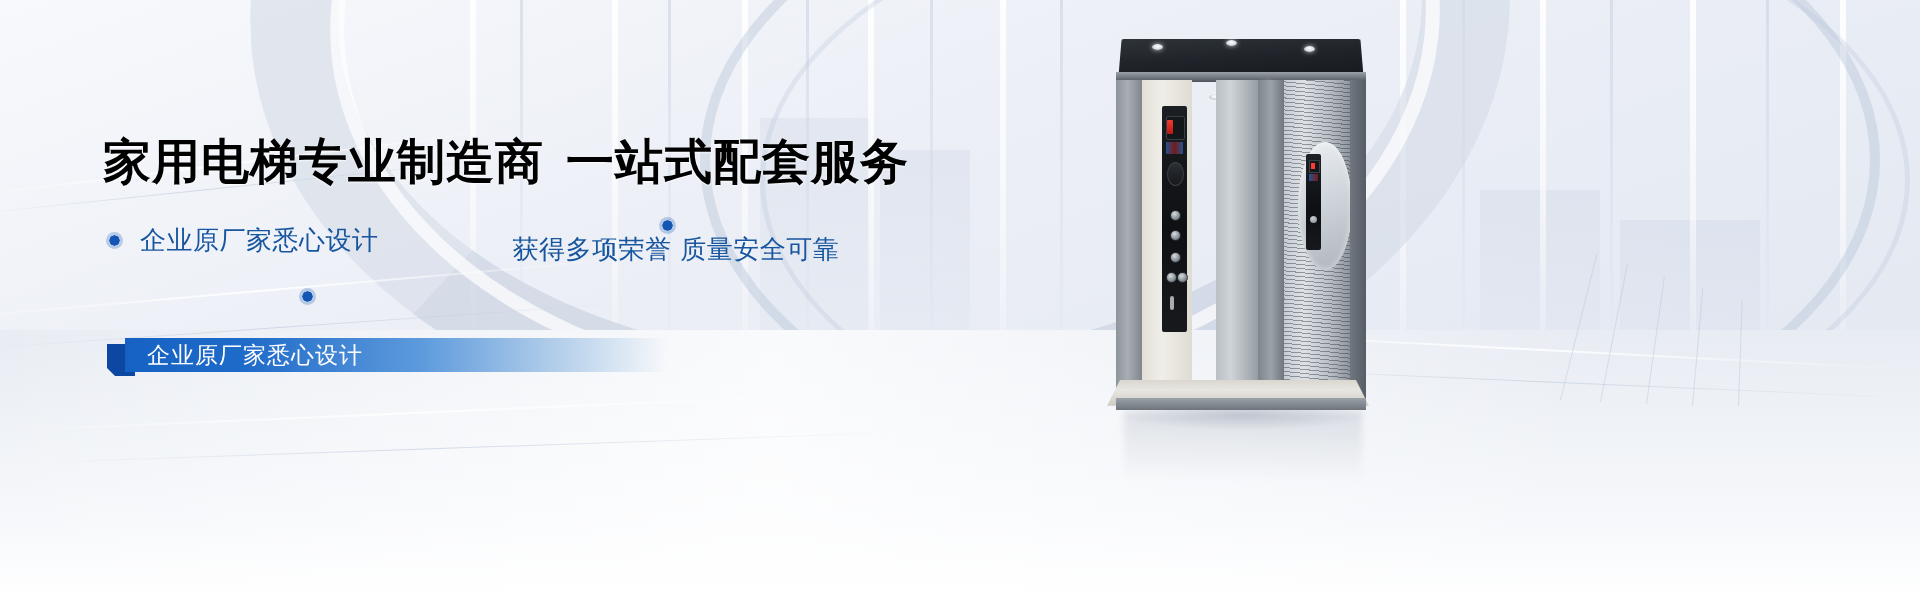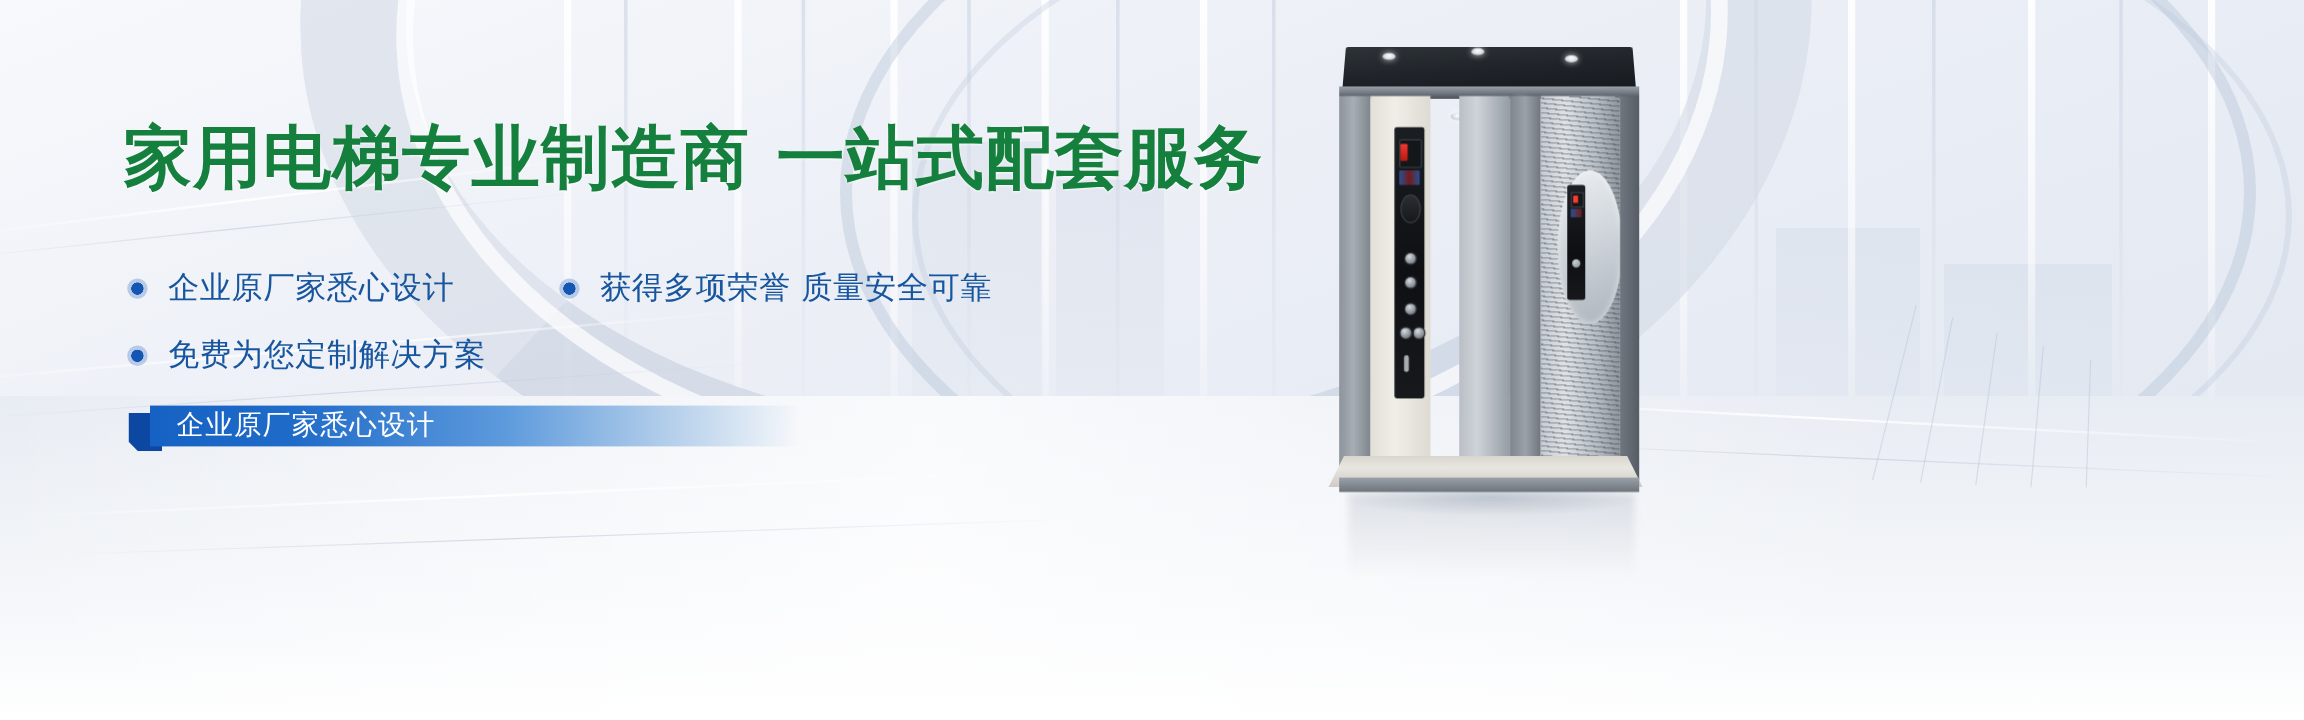--- a/index.html
+++ b/index.html
@@ -75,33 +75,33 @@
   }
   .streak.dk{background:linear-gradient(90deg,rgba(190,202,220,0) 0%,rgba(190,202,220,.65) 45%,rgba(190,202,220,0) 100%);height:1px;}
 
   
   .cable{position:absolute;width:1px;background:rgba(176,190,212,.40);transform-origin:bottom center;}
 
   
   .copy{position:absolute;left:0;top:0;width:1100px;height:600px;}
 
   .headline{
-    position:absolute;left:103px;top:100px;
-    font-size:57px;line-height:64px;font-weight:700;
-    color:#15803d;letter-spacing:1px;white-space:nowrap;
+    position:absolute;left:103px;top:129px;
+    font-size:48px;line-height:64px;font-weight:700;
+    color:#000000;letter-spacing:1px;white-space:nowrap;
     font-family:"DejaVu Sans","Liberation Sans",sans-serif;
     text-shadow:0 1px 2px rgba(255,255,255,.85);
   }
   .headline .gap{display:inline-block;width:22px;}
 
   .bullets{position:absolute;left:106px;top:212px;width:840px;}
   .brow{display:flex;height:56px;align-items:center;}
   .bcell{display:flex;align-items:center;}
   .bcell.c1{width:360px;}
-  .bcell.c2{width:420px;}
+  .bcell.c2{width:420px;flex-direction:column;}
   .dot{
     width:17px;height:17px;border-radius:50%;
     background:radial-gradient(circle at 50% 50%, #1456b4 0 41%, rgba(20,86,180,.26) 44% 100%);
     margin-right:17px;flex:none;
   }
   .btxt{
     font-size:26px;line-height:30px;color:#17559f;font-weight:400;
     font-family:"DejaVu Sans","Liberation Sans",sans-serif;
     letter-spacing:.5px;white-space:nowrap;
   }
@@ -321,21 +321,20 @@
         </div>
         <div class="bcell c2">
           <span class="dot"></span>
           <span class="btxt">获得多项荣誉 质量安全可靠</span>
         </div>
       </div>
 
       <div class="brow">
         <div class="bcell c2">
           <span class="dot"></span>
-          <span class="btxt">免费为您定制解决方案</span>
         </div>
       </div>
 
     </div>
 
     <div class="ribbon-wrap">
       <div class="ribbon-tab"></div>
       <div class="ribbon-body"></div>
       <div class="ribbon-text">企业原厂家悉心设计</div>
     </div>

